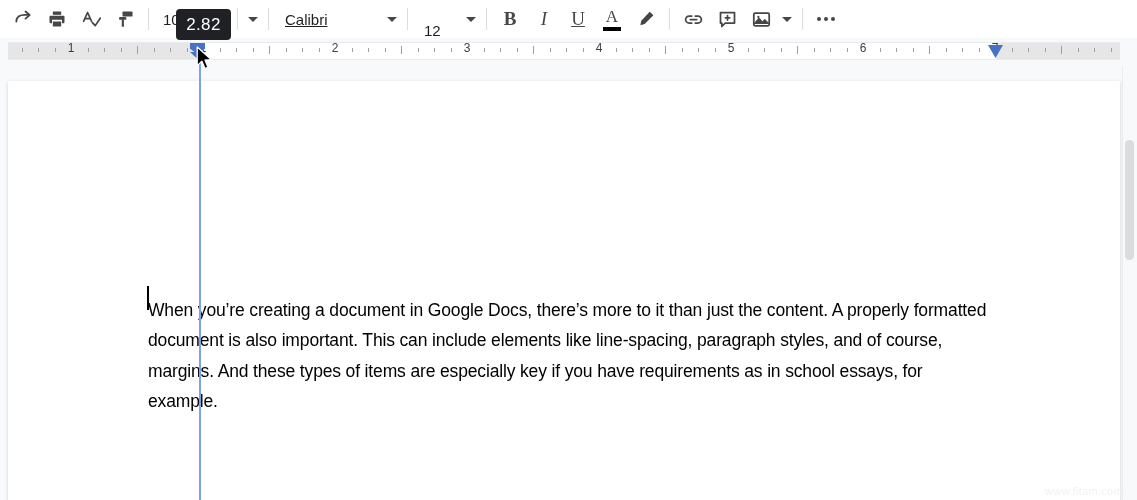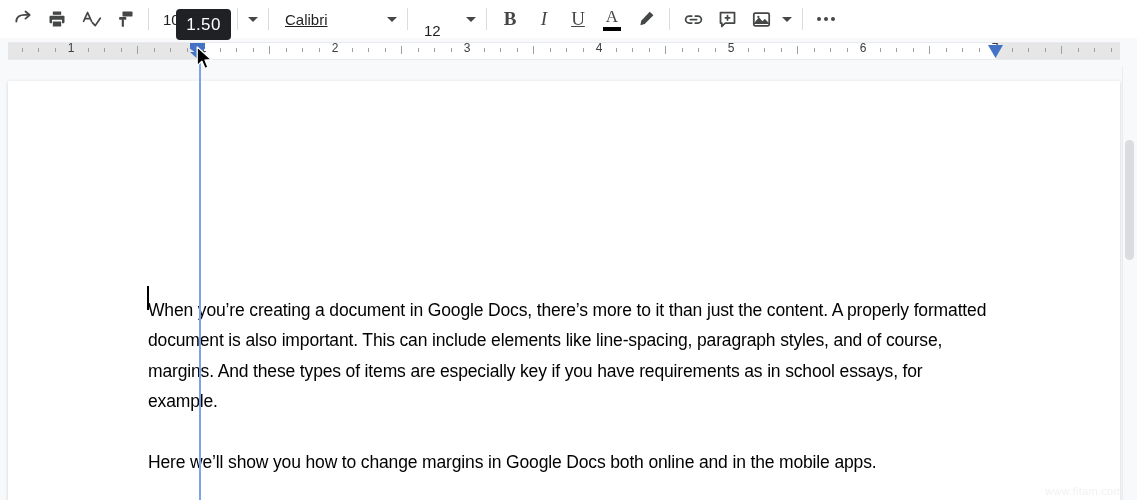--- a/index.html
+++ b/index.html
@@ -345,21 +345,21 @@
   <div class="tb-btn">
     <span class="dots">
         <i></i>
         <i></i>
         <i></i>
       </span>
   </div>
 </div>
 
 <div id="lh-tooltip">
-  <span>1.50</span>
+  <span>2.82</span>
 </div>
 
 <div id="ruler-band">
   <div id="ruler-white"></div>
   <div id="ruler-track"></div>
   <div class="ruler-margin" id="ruler-margin-left"></div>
   <div class="ruler-margin" id="ruler-margin-right"></div>
 
   <div id="ruler-ticks">
       <div class="rnum" style="left: 71px;">1</div>
@@ -434,21 +434,20 @@
   <div class="indent-marker" id="left-indent" style="background: rgb(68, 114, 196);"></div>
   <div class="indent-marker" id="left-indent-bar" style="background: rgb(68, 114, 196);"></div>
   <div class="indent-marker" id="right-indent" style="background: rgb(68, 114, 196);"></div>
 </div>
 
 <div id="doc-area">
   <div id="page">
     <div id="doc-text">
       <p>When you’re creating a document in Google Docs, there’s more to it than just the content. A properly formatted document is also important. This can include elements like line-spacing, paragraph styles, and of course, margins. And these types of items are especially key if you have requirements as in school essays, for example.</p>
       <p class="spacer"></p>
-      <p>Here we’ll show you how to change margins in Google Docs both online and in the mobile apps.</p>
     </div>
   </div>
 </div>
 
 <div id="scroll-gutter">
   <div id="scroll-thumb"></div>
 </div>
 
 <div id="text-caret"></div>
 <div id="margin-guide" style="background: rgb(125, 162, 232);"></div>

